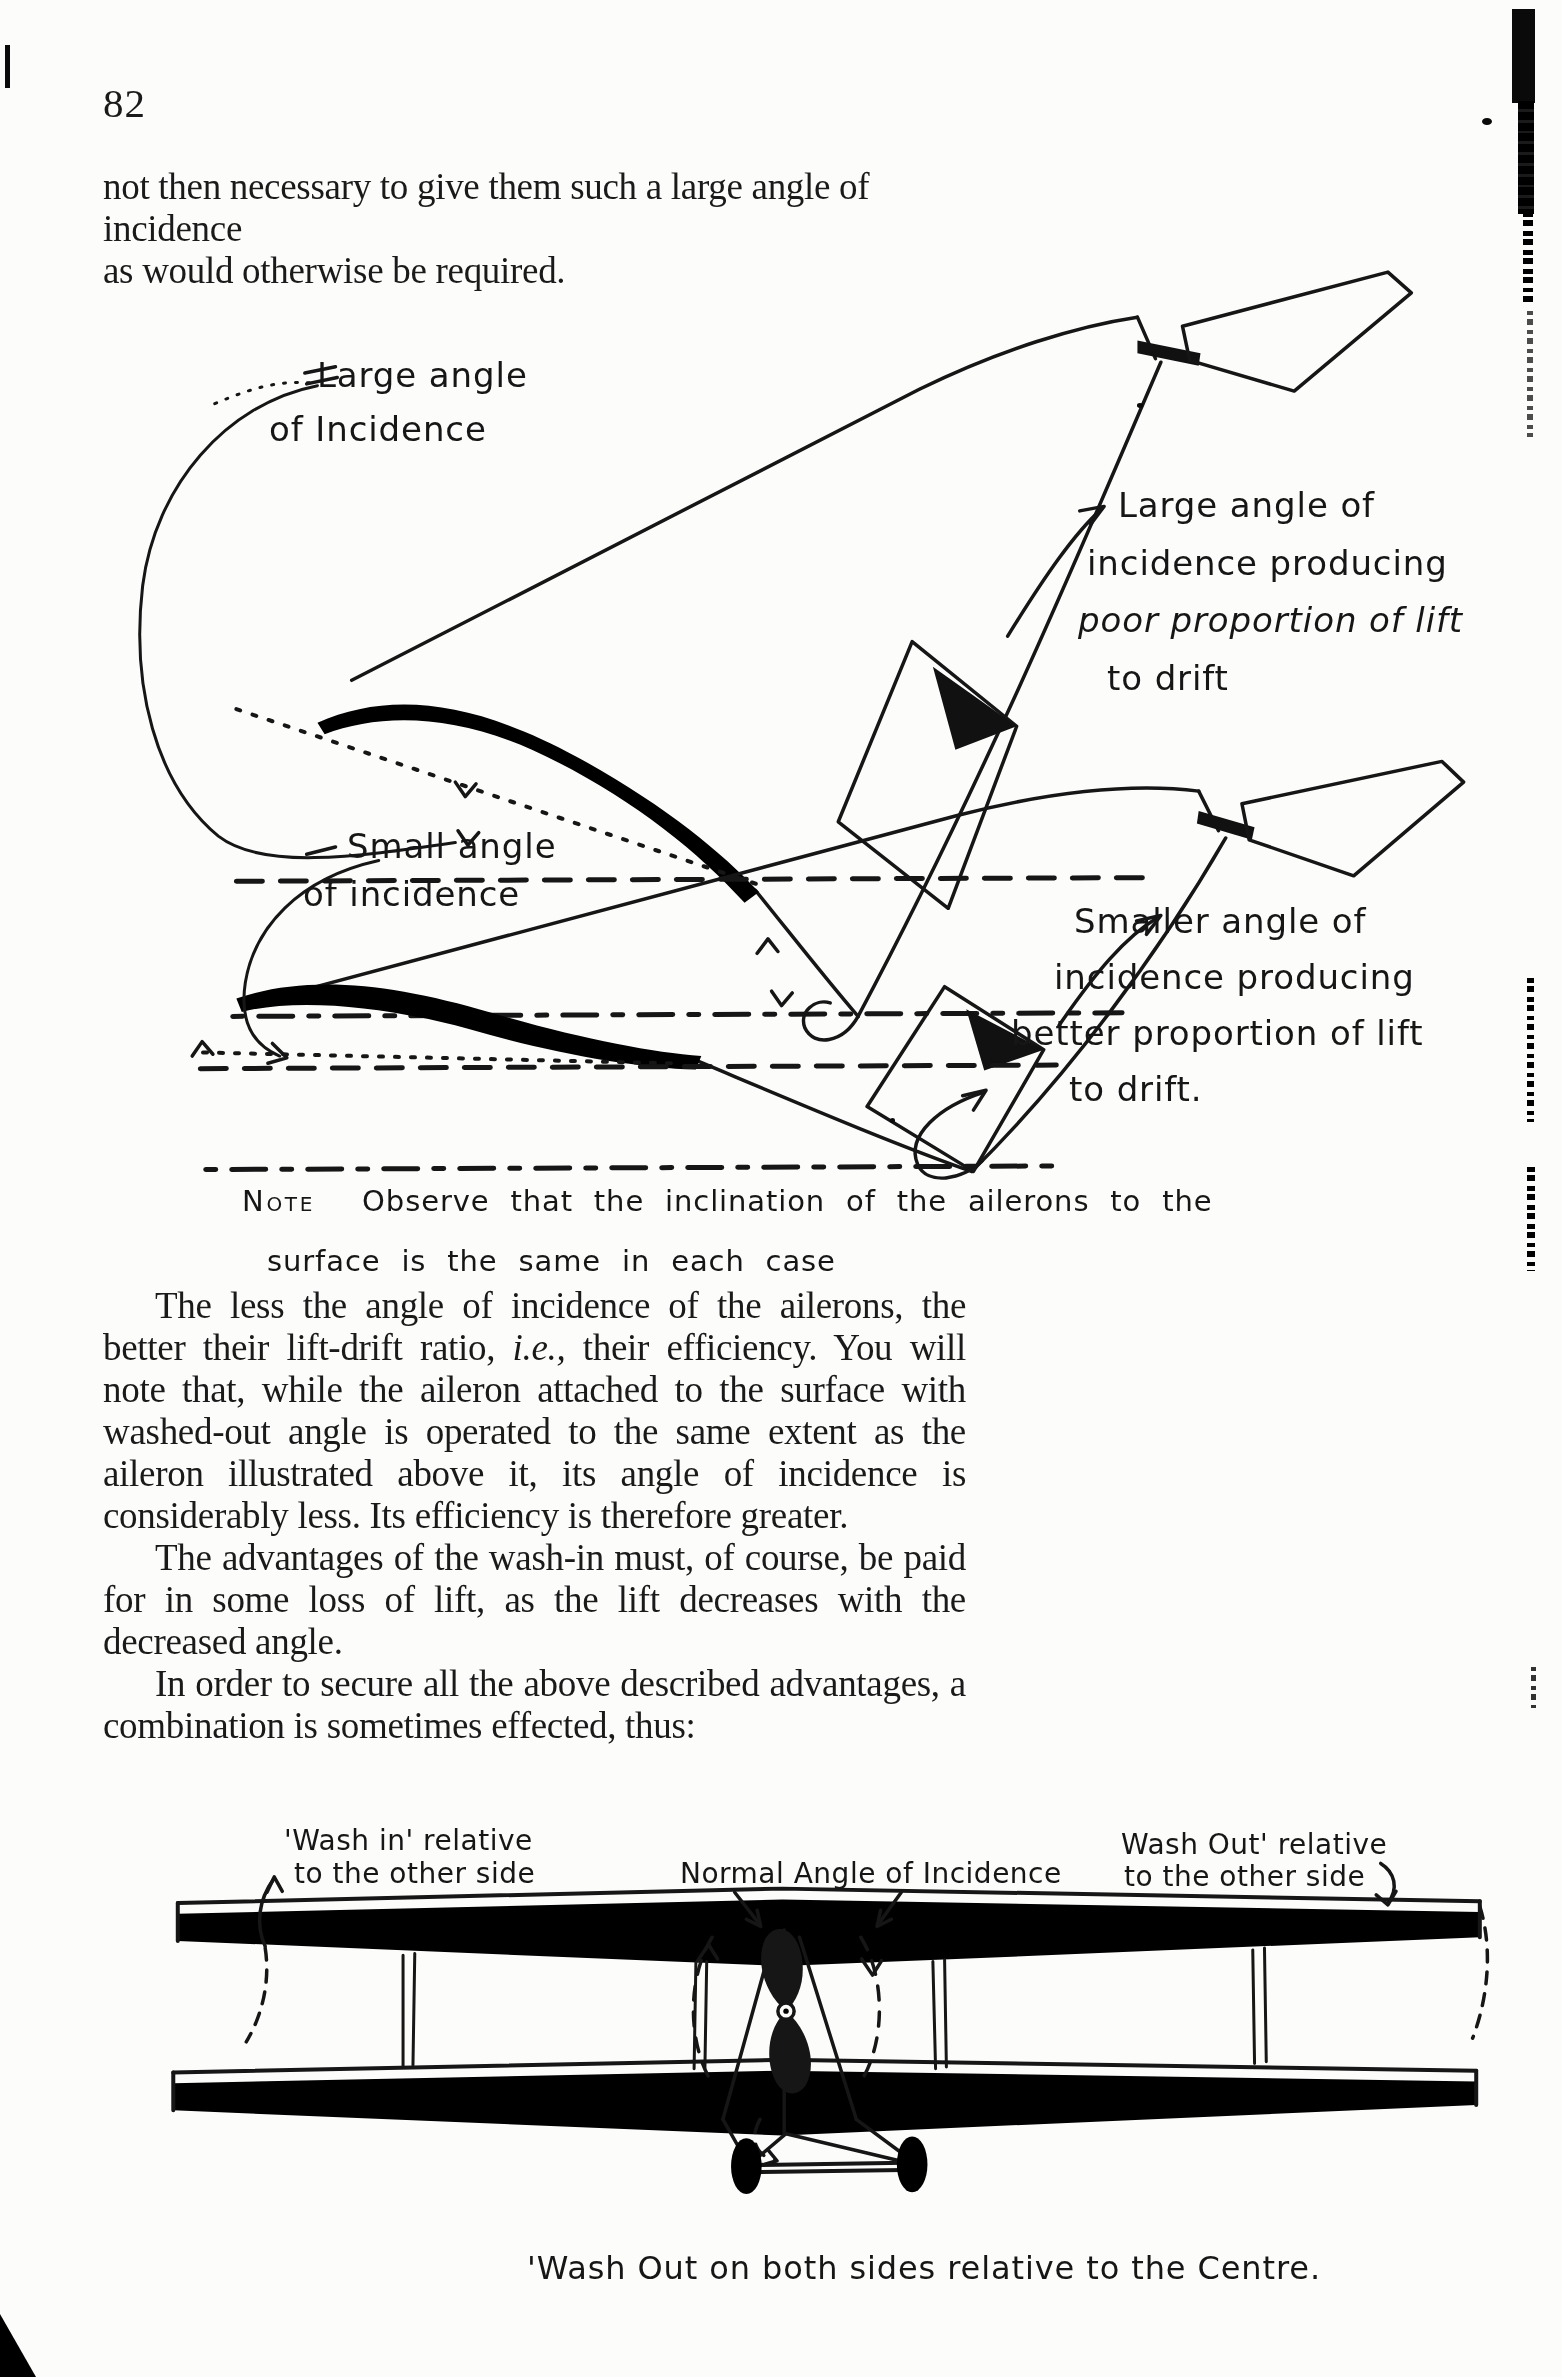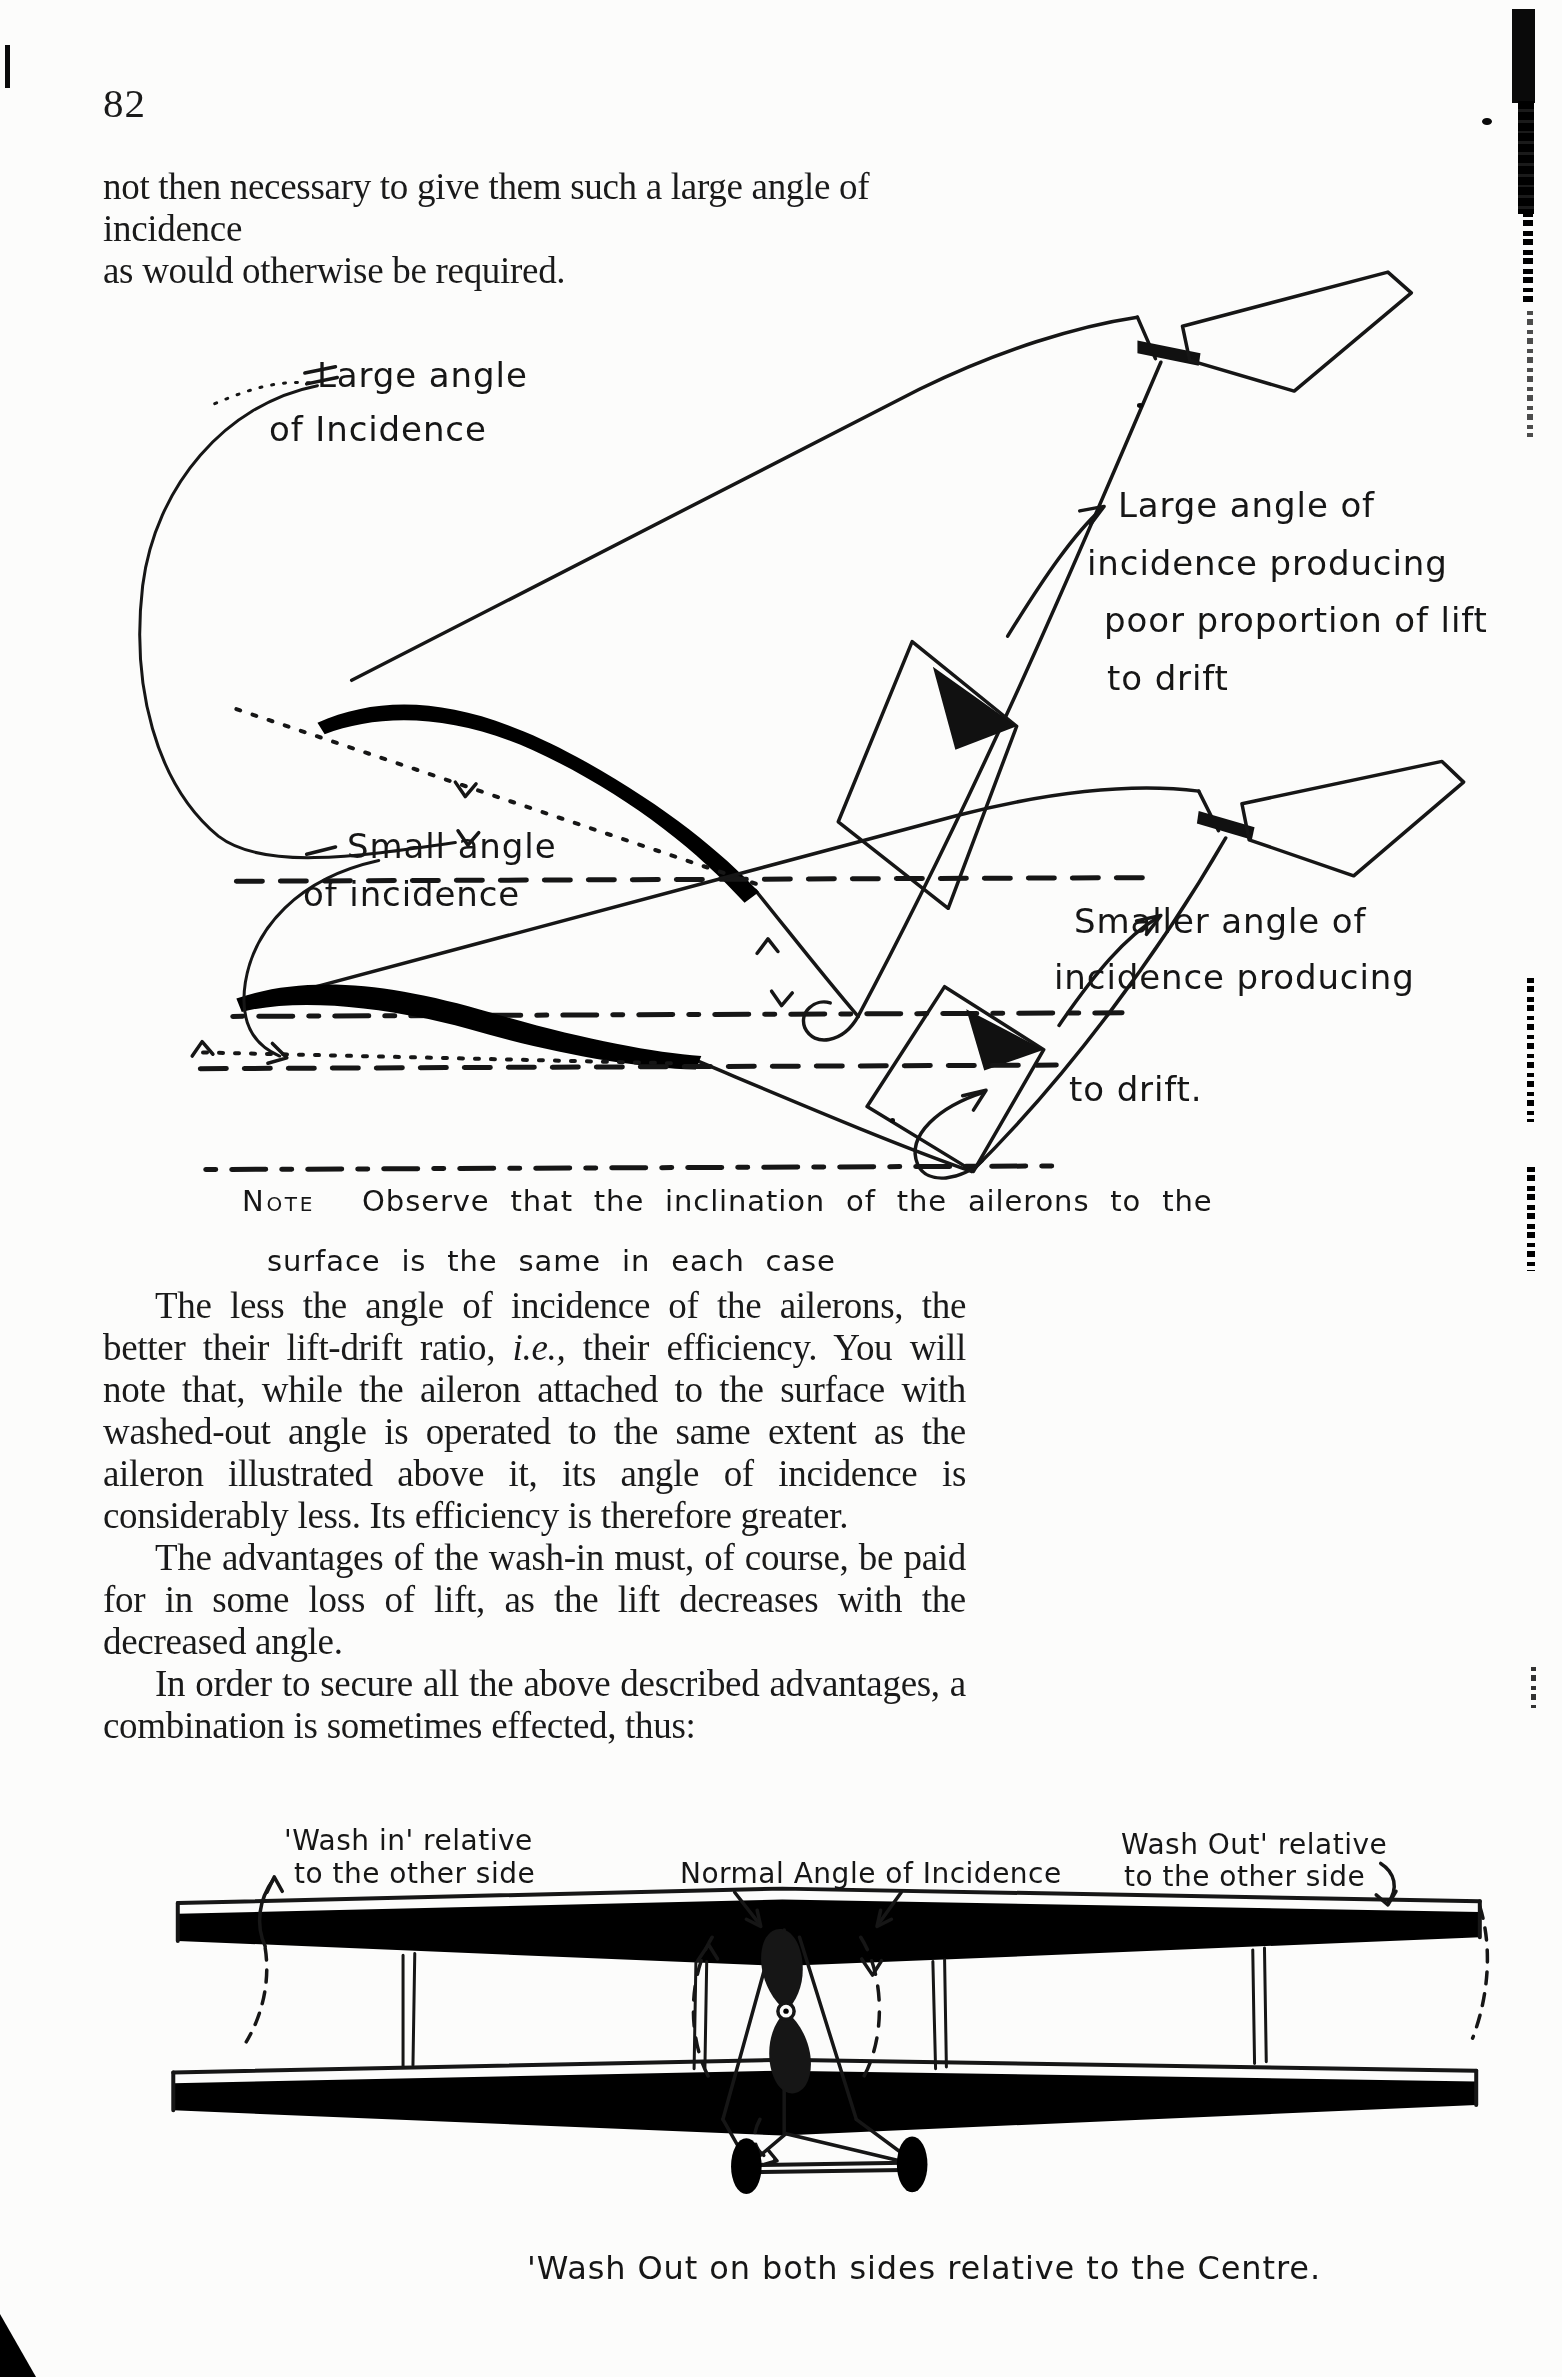--- a/index.html
+++ b/index.html
@@ -165,27 +165,28 @@
   <div class="abs serif-block" style="left:103px;top:1285px;">
     <p><span>The less the angle of incidence of the ailerons, the better their lift-drift ratio, </span><span class="ital">i.e.,</span><span> their efficiency.  You will note that, while the aileron attached to the surface with washed-out angle is operated to the same extent as the aileron illustrated above it, its angle of incidence is considerably less.  Its efficiency is therefore greater.</span></p>
     <p>The advantages of the wash-in must, of course, be paid for in some loss of lift, as the lift decreases with the decreased angle.</p>
     <p>In order to secure all the above described advantages, a combination is sometimes effected, thus:</p>
   </div>
 
   <div class="abs hand h-fig" style="left:317px;top:355px;">Large angle</div>
   <div class="abs hand h-fig" style="left:269px;top:409px;">of Incidence</div>
   <div class="abs hand h-fig" style="left:1118px;top:485px;">Large angle of</div>
   <div class="abs hand h-fig" style="left:1087px;top:543px;">incidence producing</div>
-  <div class="abs hand h-fig" style="left:1104px;top:600px;">poor proportion of lift</div>
+  <div class="abs hand h-fig" style="left:1078px;top:600px;font-style:italic;">poor proportion of lift</div>
   <div class="abs hand h-fig" style="left:1107px;top:658px;">to drift</div>
 
   <div class="abs hand h-fig" style="left:347px;top:826px;">Small angle</div>
   <div class="abs hand h-fig" style="left:303px;top:874px;">of incidence</div>
   <div class="abs hand h-fig" style="left:1074px;top:901px;">Smaller angle of</div>
   <div class="abs hand h-fig" style="left:1054px;top:957px;">incidence producing</div>
+  <div class="abs hand h-fig" style="left:1011px;top:1013px;">better proportion of lift</div>
   <div class="abs hand h-fig" style="left:1069px;top:1069px;">to drift.</div>
 
   <div class="abs hand h-note" style="left:242px;top:1184px;">
     <span class="note-label">Note</span><span>Observe that the inclination of the ailerons to the</span>
   </div>
   <div class="abs hand h-note" style="left:267px;top:1244px;">surface is the same in each case</div>
 
   <div class="abs hand h-bip" style="left:284px;top:1824px;">'Wash in' relative</div>
   <div class="abs hand h-bip" style="left:294px;top:1857px;">to the other side</div>
   <div class="abs hand h-bip" style="left:680px;top:1857px;">Normal Angle of Incidence</div>

